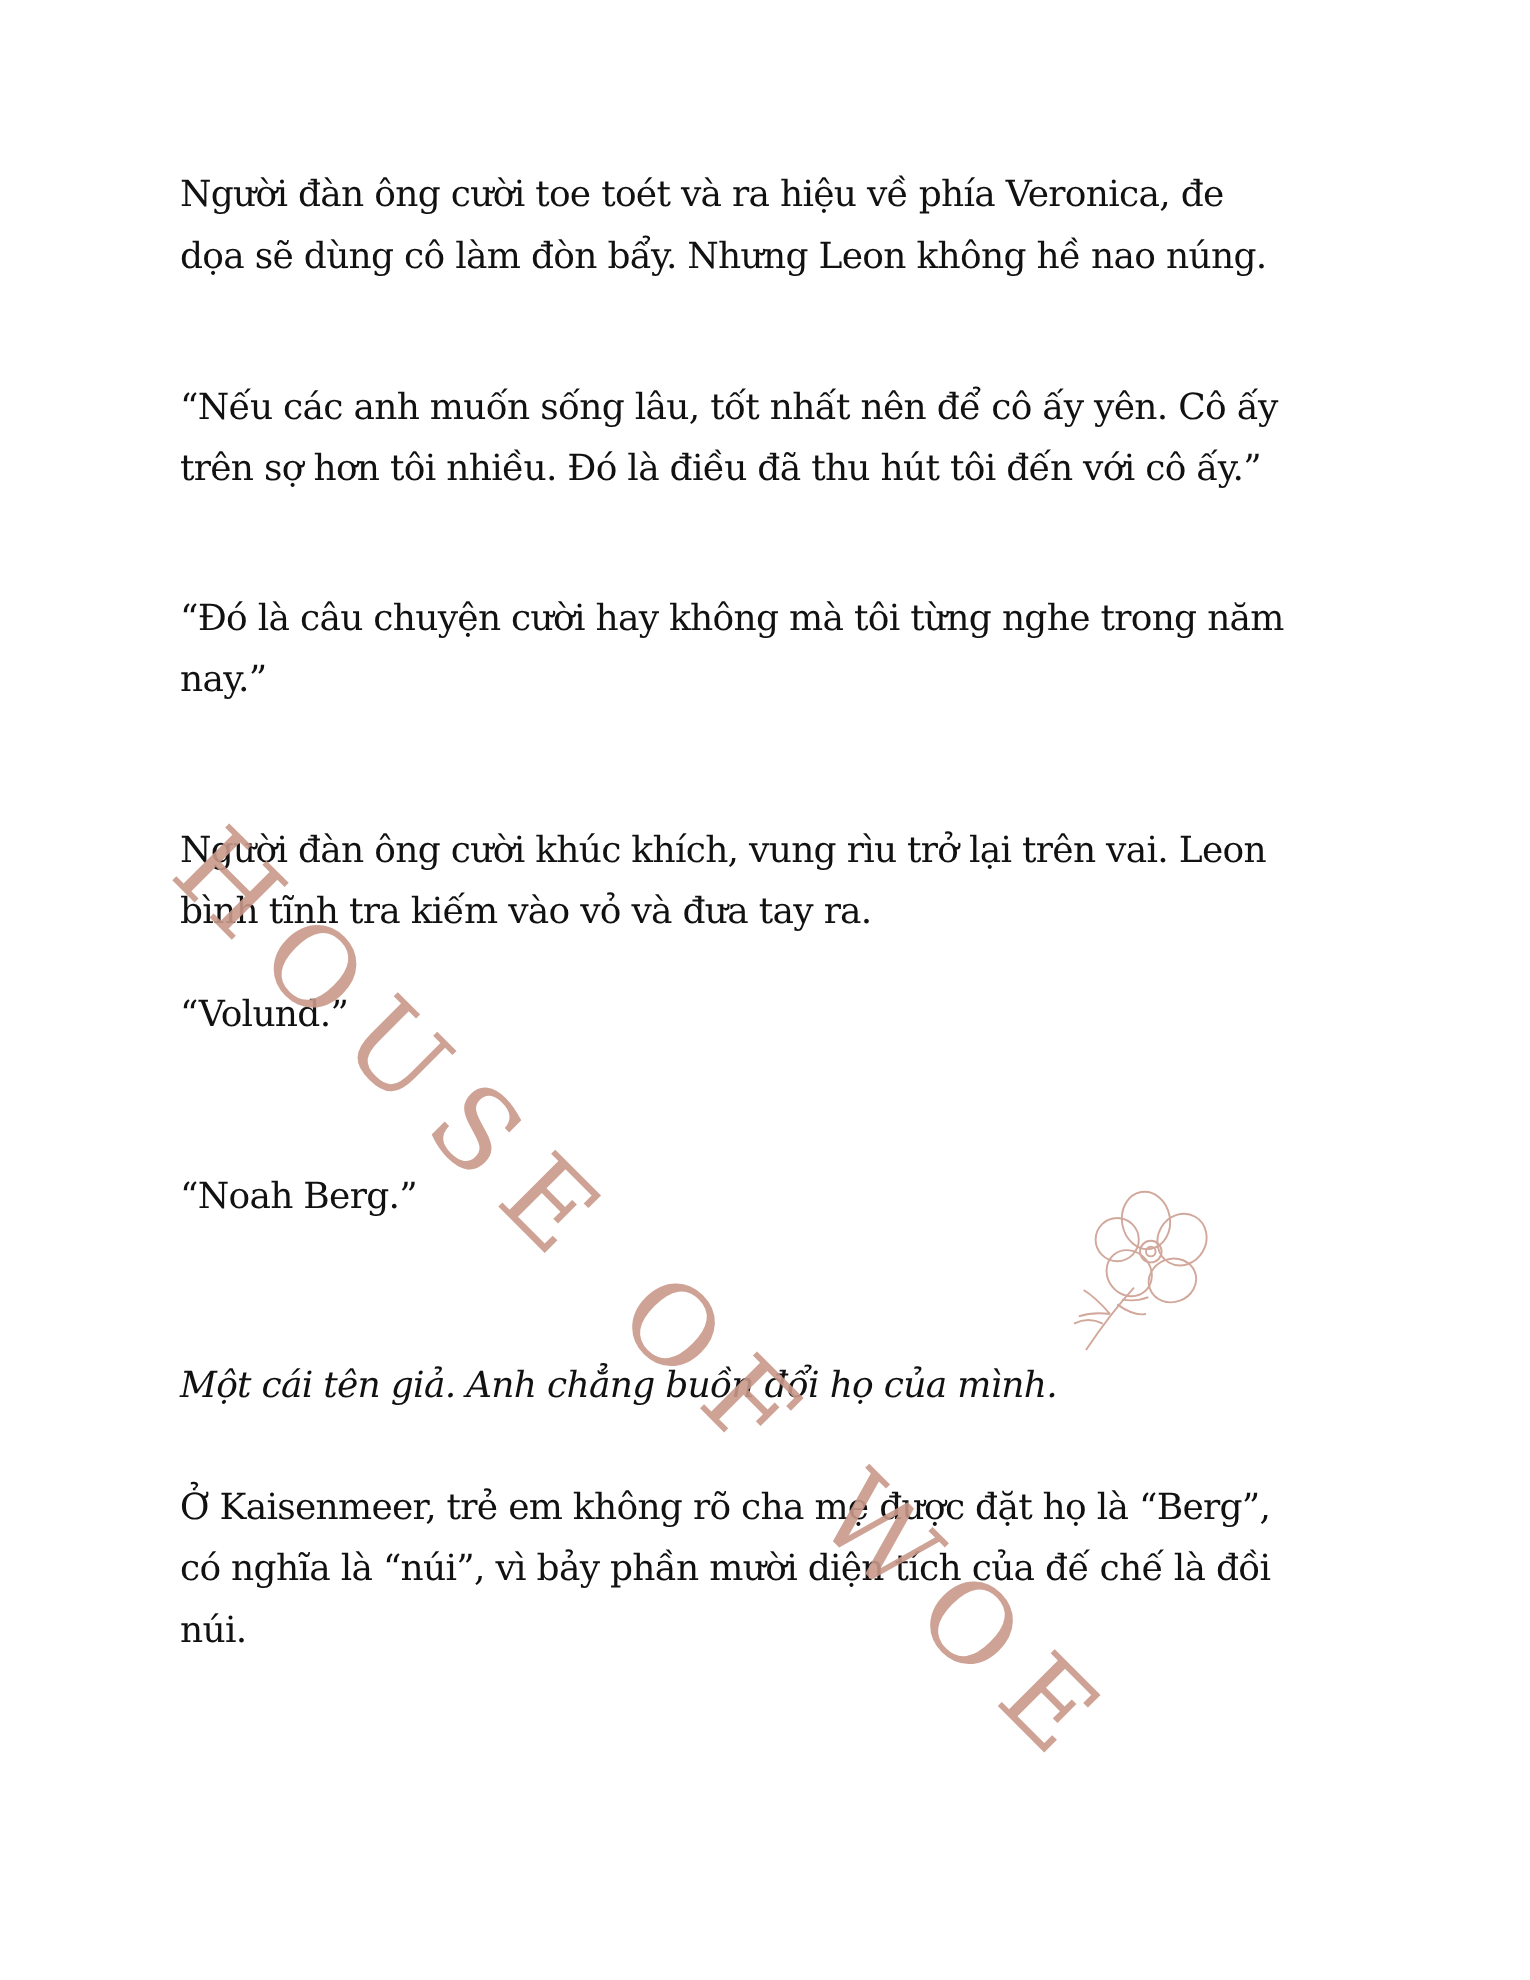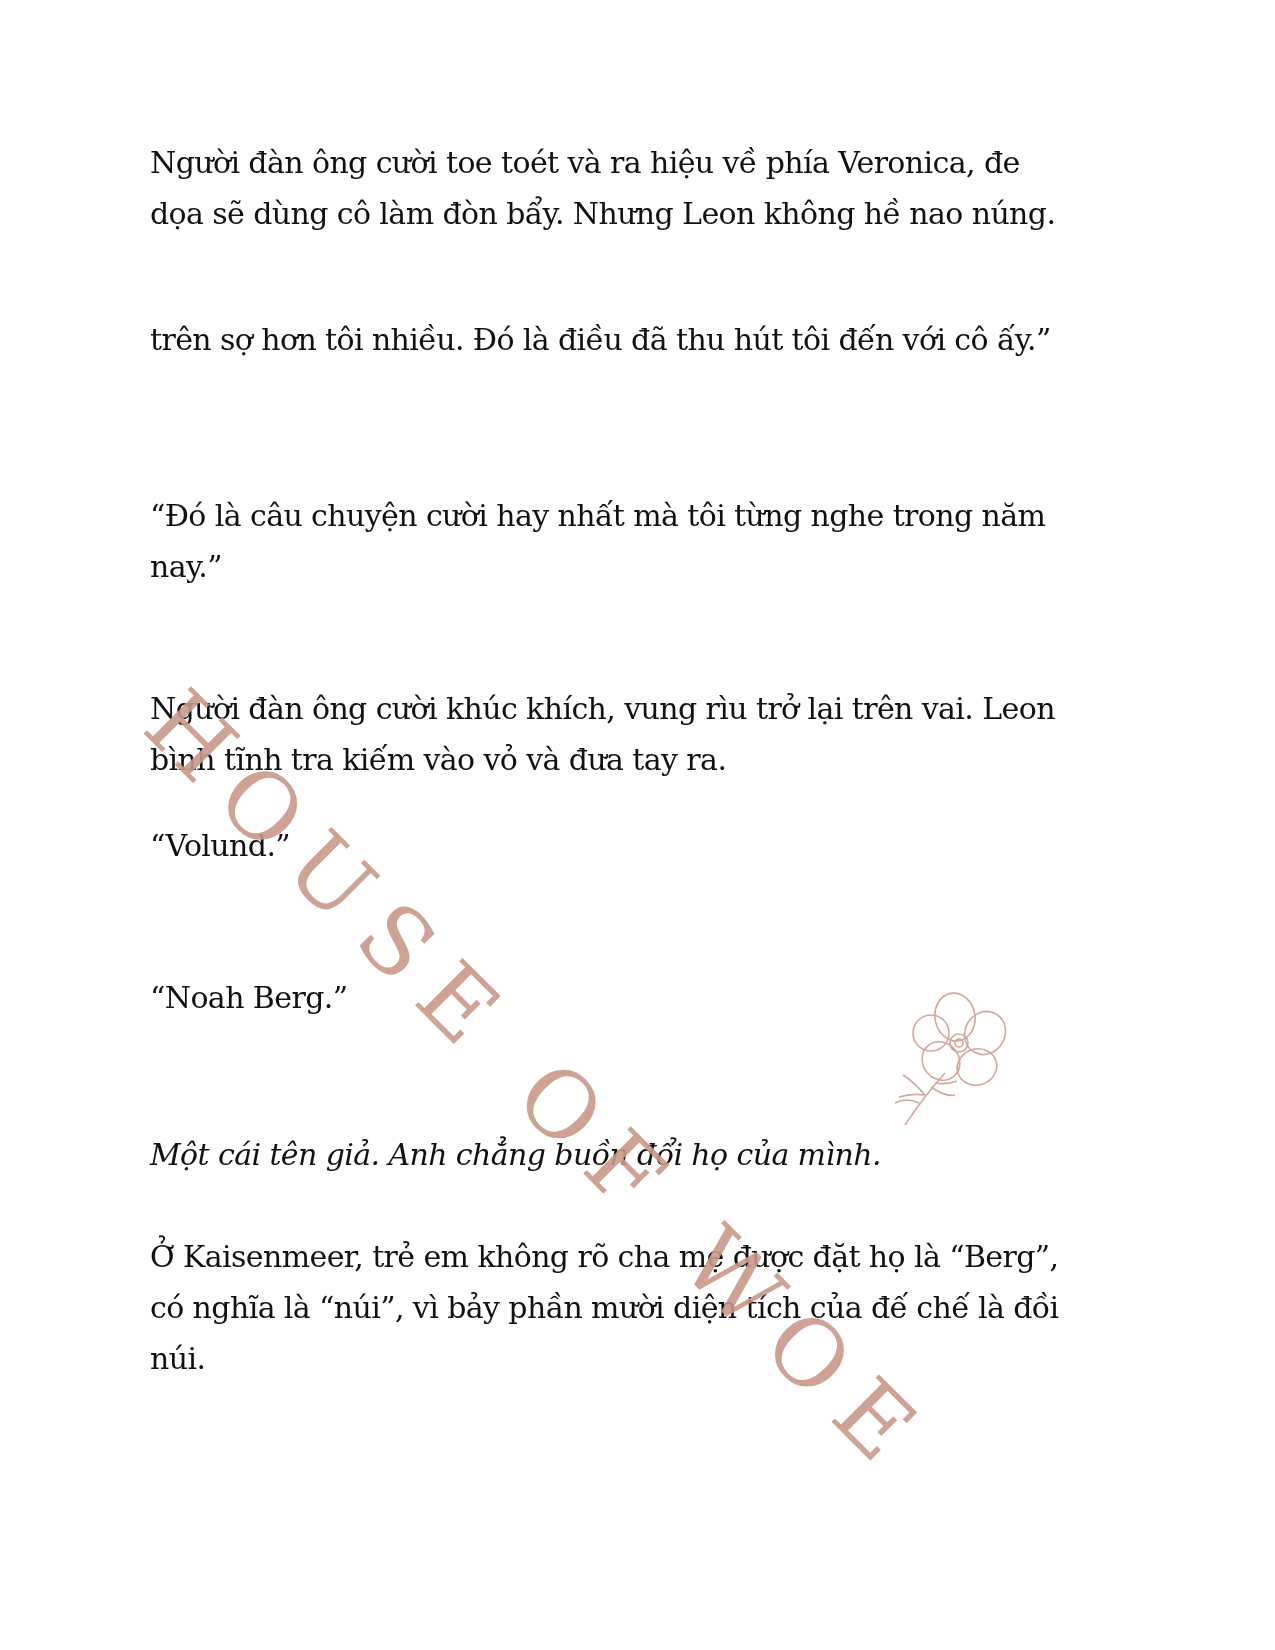--- a/index.html
+++ b/index.html
@@ -41,25 +41,26 @@
 <body>
 
 <div class="page">
 
   <div class="para" style="top:137px;">
     <span class="line">Người đàn ông cười toe toét và ra hiệu về phía Veronica, đe</span>
     <span class="line">dọa sẽ dùng cô làm đòn bẩy. Nhưng Leon không hề nao núng.</span>
   </div>
 
   <div class="para" style="top:314px;">
+    <span class="line">“Nếu các anh muốn sống lâu, tốt nhất nên để cô ấy yên. Cô ấy</span>
     <span class="line">trên sợ hơn tôi nhiều. Đó là điều đã thu hút tôi đến với cô ấy.”</span>
   </div>
 
   <div class="para" style="top:490px;">
-    <span class="line">“Đó là câu chuyện cười hay nhất mà tôi từng nghe trong năm</span>
+    <span class="line">“Đó là câu chuyện cười hay không mà tôi từng nghe trong năm</span>
     <span class="line">nay.”</span>
   </div>
 
   <div class="para" style="top:667px;margin-top:16px;">
     <span class="line">Người đàn ông cười khúc khích, vung rìu trở lại trên vai. Leon</span>
     <span class="line">bình tĩnh tra kiếm vào vỏ và đưa tay ra.</span>
   </div>
 
   <div class="para" style="top:820px;">
     <span class="line">“Volund.”</span>

